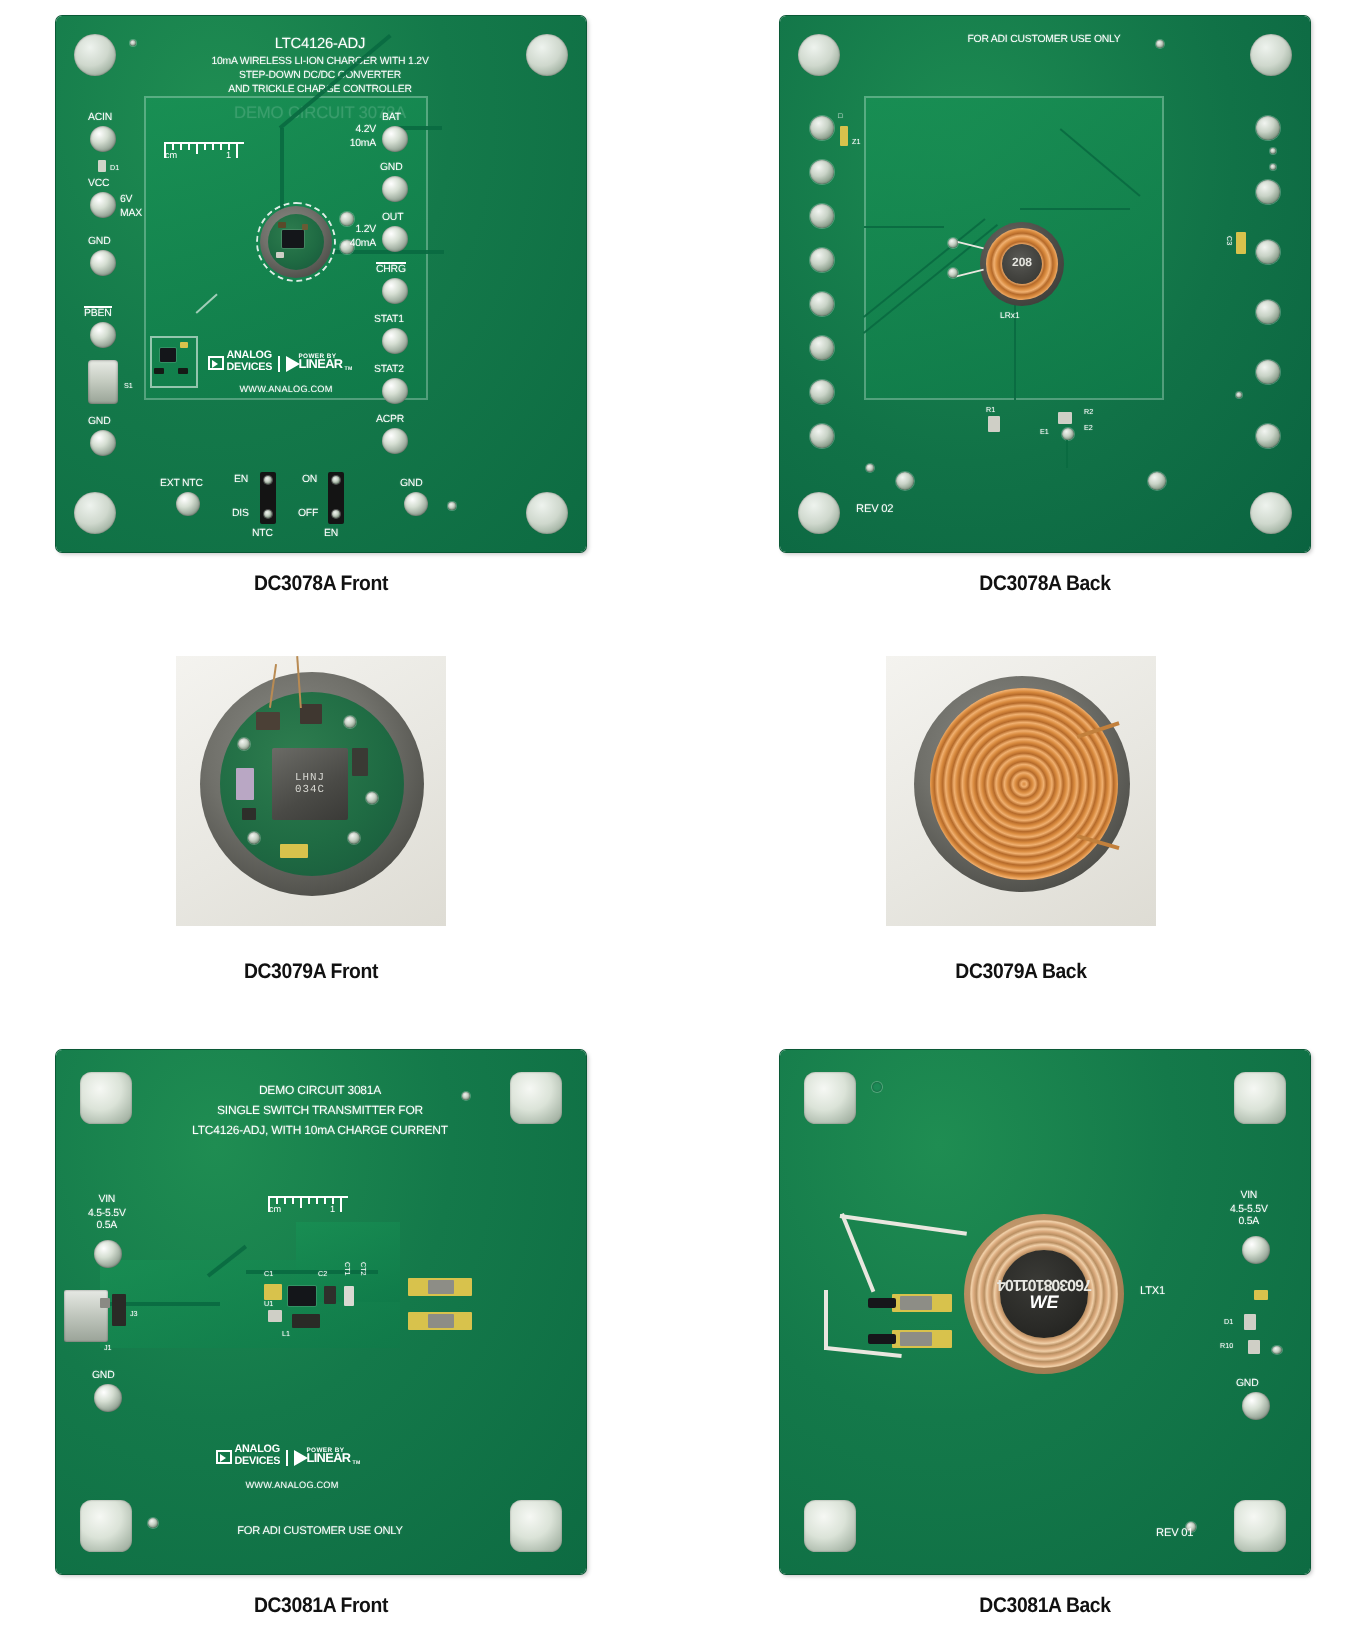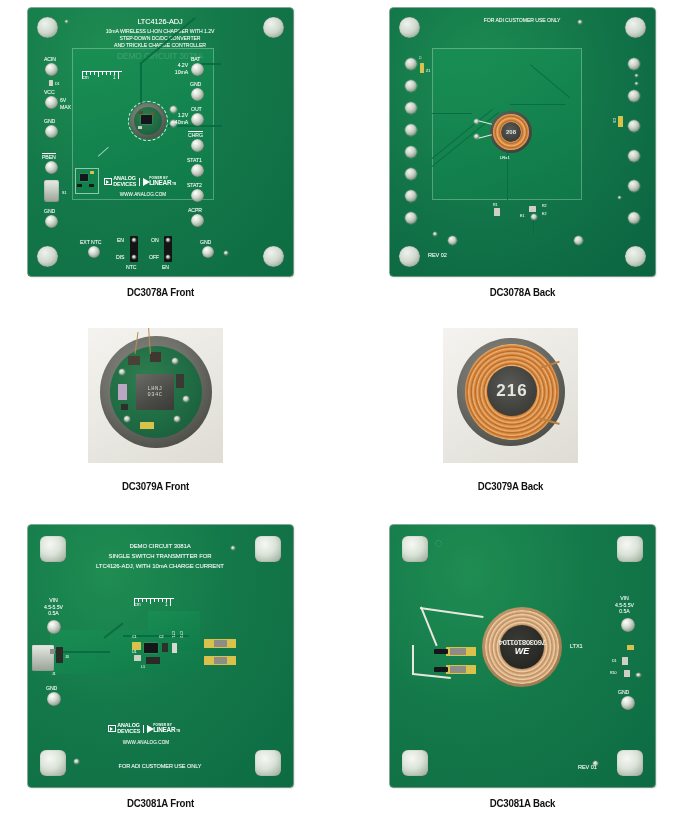--- a/index.html
+++ b/index.html
@@ -435,21 +435,20 @@
     </div>
 
     <div class="caption" style="top:152px; width:135px;">DC3079A Front</div>
   </div>
 
   <div class="cell" style="left:443px; top:328px; width:180px; height:175px;">
 
     <div class="photo" style="left:0; top:0; width:135px; height:135px;">
       <div class="coinmod" style="left:14px; top:10px; width:108px; height:108px;"></div>
       <div class="copper" style="left:22px; top:16px; width:94px; height:96px;"></div>
-      <div class="copperhub" style="left:44px; top:38px; width:50px; height:50px; font-size:17px; letter-spacing:1px;">216</div>
       <div class="wire" style="left:95px; top:36px; width:22px; height:1.6px; background:#c2803c; transform:rotate(-18deg);"></div>
       <div class="wire" style="left:95px; top:92px; width:22px; height:1.6px; background:#c2803c; transform:rotate(16deg);"></div>
     </div>
 
     <div class="caption" style="top:152px; width:135px;">DC3079A Back</div>
   </div>
 
   <div class="cell" style="left:28px; top:525px; width:292px; height:290px;">
 
     <div class="pcb" style="left:0; top:0; width:265px; height:262px; position:absolute;">

